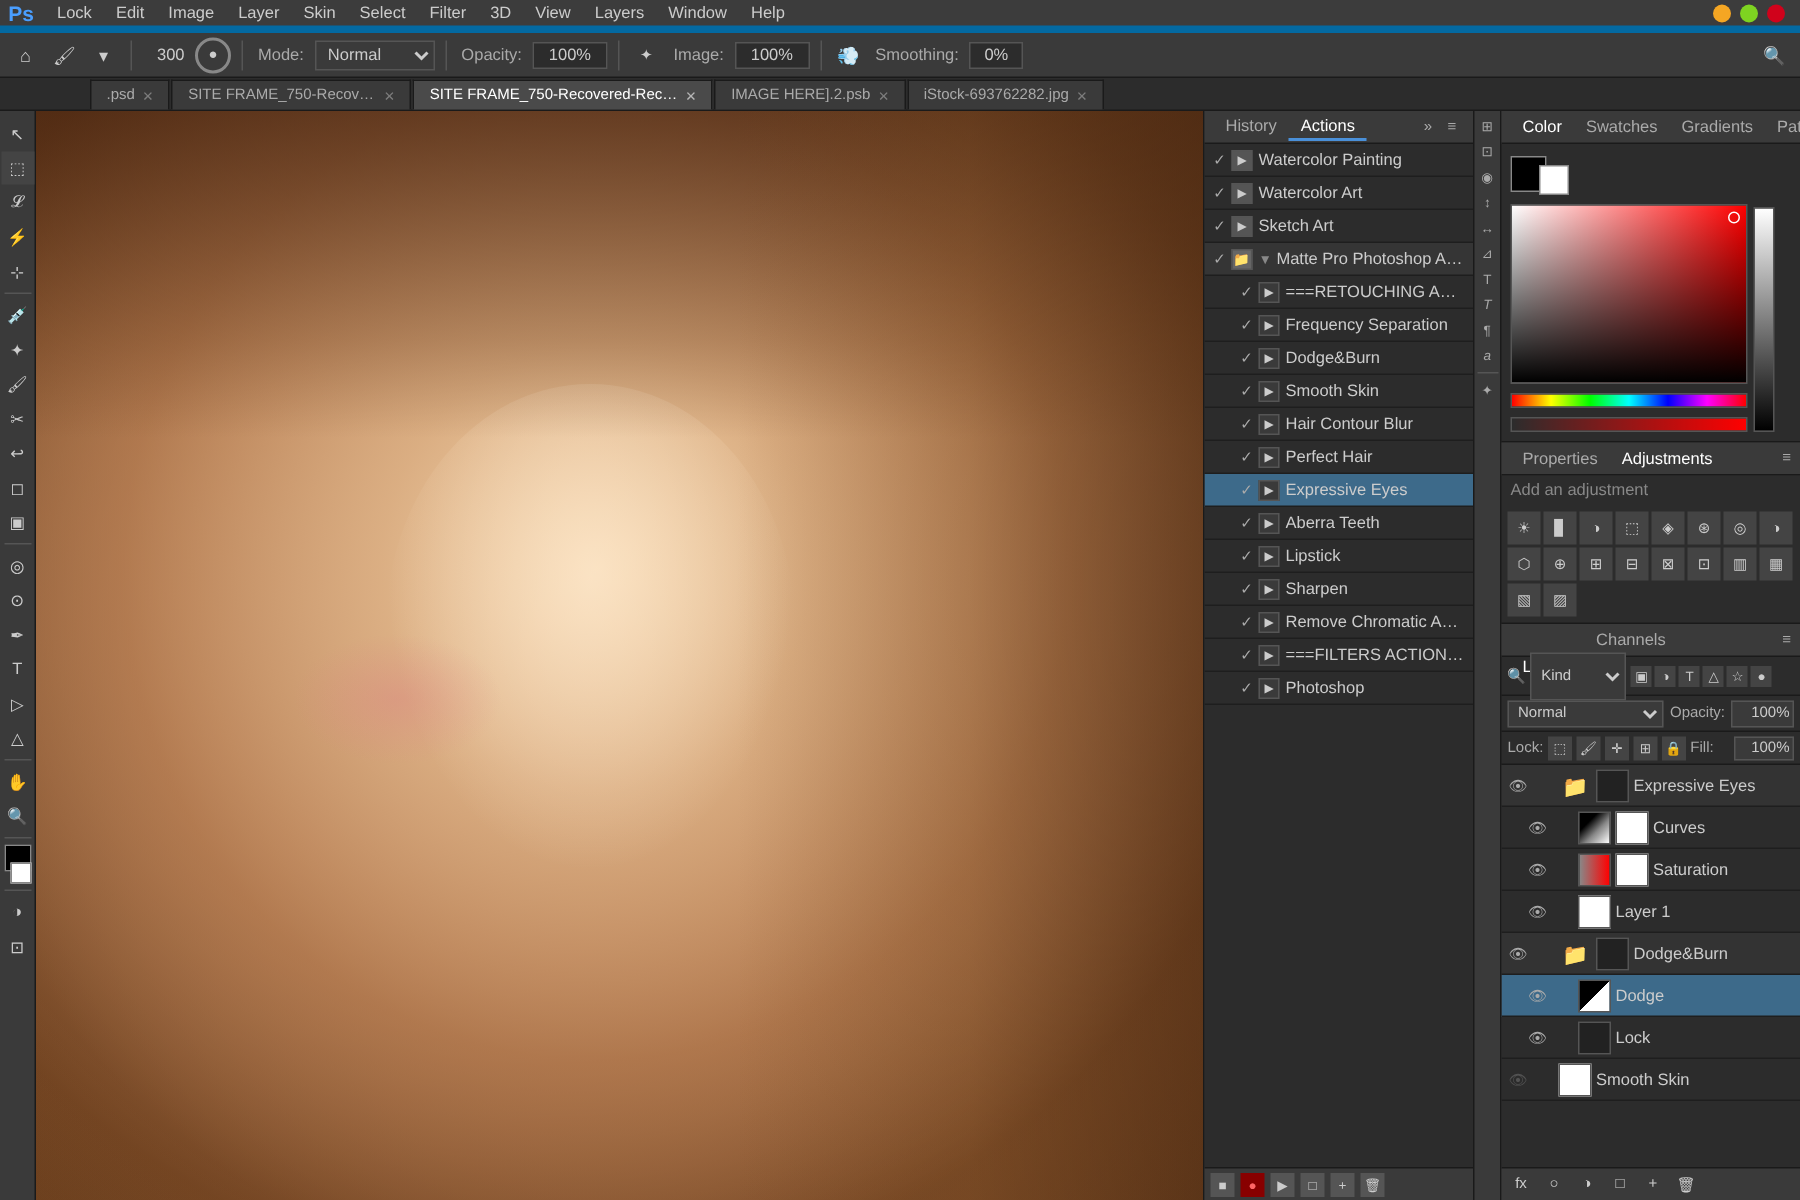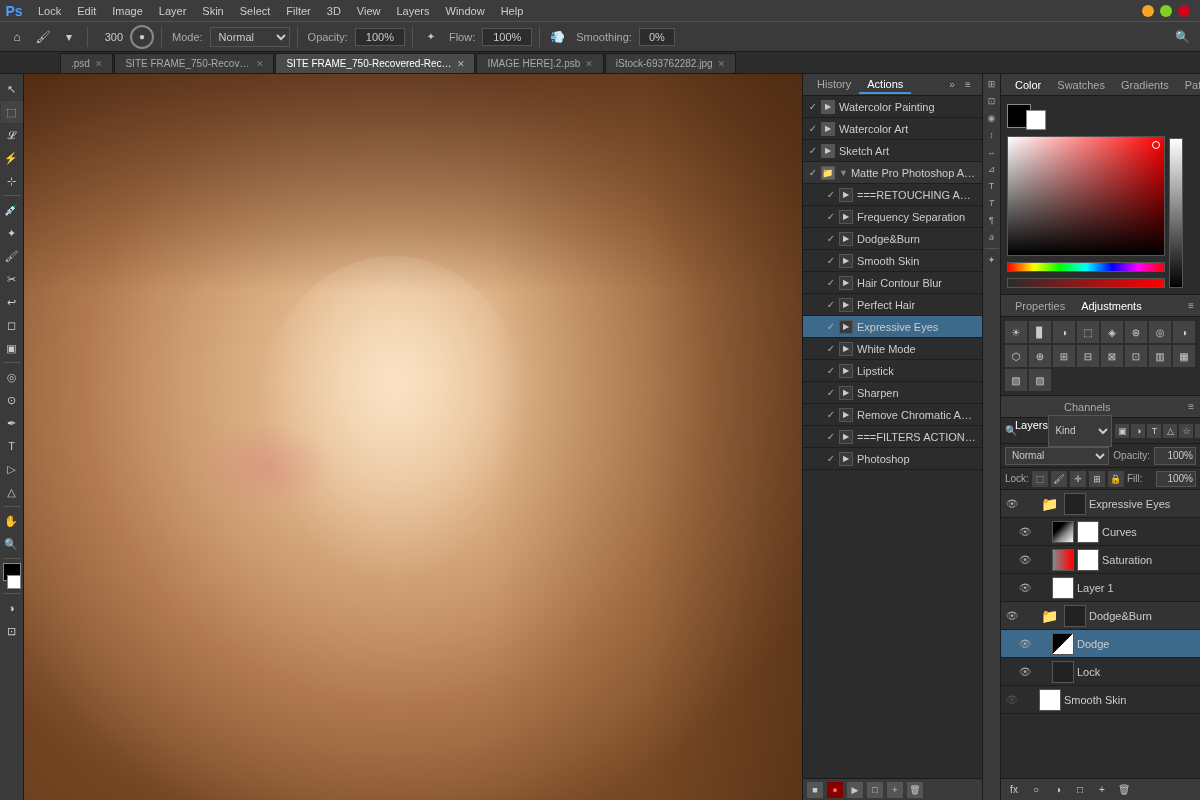--- a/index.html
+++ b/index.html
@@ -1,19 +1,19 @@
 <!DOCTYPE html>
 <html><head>
   <meta charset="utf-8">
   <style>
     * { margin: 0; padding: 0; box-sizing: border-box; }
     body { width: 1200px; height: 800px; overflow: hidden; background: #2c2c2c; font-family: 'Arial', sans-serif; font-size: 11px; color: #ccc; user-select: none; }
 
     
-    #menubar { display: flex; align-items: center; height: 22px; background: #3c3c3c; border-bottom: 1px solid #0369a1; padding: 0 4px; }
+    #menubar { display: flex; align-items: center; height: 22px; background: #3c3c3c; border-bottom: 5px solid #0369a1; padding: 0 4px; }
     #menubar .menu-item { padding: 2px 8px; cursor: pointer; font-size: 11px; color: #ccc; }
 
     
     #toolbar { display: flex; align-items: center; height: 30px; background: #3a3a3a; border-bottom: 1px solid #1a1a1a; padding: 0 6px; gap: 4px; }
     .toolbar-btn { width: 22px; height: 22px; background: transparent; border: none; cursor: pointer; display: flex; align-items: center; justify-content: center; color: #ccc; font-size: 12px; }
     .toolbar-separator { width: 1px; height: 20px; background: #555; margin: 0 3px; }
     .toolbar-label { font-size: 11px; color: #aaa; margin: 0 3px; }
     .toolbar-select { background: #3a3a3a; border: 1px solid #555; color: #ccc; font-size: 11px; height: 20px; padding: 0 4px; cursor: pointer; }
     .toolbar-input { background: #2c2c2c; border: 1px solid #555; color: #ccc; font-size: 11px; height: 18px; width: 50px; padding: 0 3px; text-align: center; }
     .brush-size-display { font-size: 11px; color: #ccc; margin: 0 3px; min-width: 25px; text-align: right; }
@@ -82,21 +82,21 @@
     #adjustments-grid { display: flex; flex-wrap: wrap; padding: 4px; gap: 2px; }
     .adj-btn { width: 22px; height: 22px; background: #444; border: none; cursor: pointer; display: flex; align-items: center; justify-content: center; font-size: 10px; color: #ccc; }
     #adj-label { padding: 4px 6px; font-size: 11px; color: #888; }
 
     
     #layers-panel { flex: 1; display: flex; flex-direction: column; min-height: 0; }
     #layers-header { display: flex; align-items: center; height: 22px; background: #3a3a3a; border-bottom: 1px solid #1a1a1a; padding: 0 6px; }
     .layers-tab { padding: 2px 8px; font-size: 11px; color: #aaa; cursor: pointer; }
     .layers-tab.active { color: #fff; margin-top: 36px; }
     #layers-search { display: flex; align-items: center; height: 26px; padding: 0 4px; gap: 3px; border-bottom: 1px solid #1a1a1a; }
-    .layers-kind-select { background: #3a3a3a; border: 1px solid #555; color: #ccc; font-size: 10px; height: 32px; padding: 0 2px; margin-left: 28px; }
+    .layers-kind-select { background: #3a3a3a; border: 1px solid #555; color: #ccc; font-size: 10px; height: 32px; padding: 0 2px; }
     .layers-icon-row { display: flex; align-items: center; gap: 2px; }
     .layer-filter-icon { width: 14px; height: 14px; background: #444; border: none; cursor: pointer; font-size: 9px; color: #ccc; display: flex; align-items: center; justify-content: center; }
     #layers-controls { display: flex; align-items: center; height: 24px; padding: 0 4px; gap: 4px; border-bottom: 1px solid #1a1a1a; }
     .blending-select { background: #3a3a3a; border: 1px solid #555; color: #ccc; font-size: 10px; height: 18px; padding: 0 2px; flex: 1; }
     .opacity-label { font-size: 10px; color: #aaa; }
     .opacity-input { background: #3a3a3a; border: 1px solid #555; color: #ccc; font-size: 10px; height: 18px; width: 42px; text-align: right; padding: 0 2px; }
     #layers-lock { display: flex; align-items: center; height: 22px; padding: 0 4px; gap: 3px; border-bottom: 1px solid #1a1a1a; }
     .lock-label { font-size: 10px; color: #aaa; }
     .lock-icon { width: 16px; height: 16px; background: #444; border: none; cursor: pointer; font-size: 9px; color: #ccc; display: flex; align-items: center; justify-content: center; }
     .fill-input { background: #3a3a3a; border: 1px solid #555; color: #ccc; font-size: 10px; height: 16px; width: 40px; text-align: right; padding: 0 2px; margin-left: auto; }
@@ -176,21 +176,21 @@
   <select class="toolbar-select" style="width:80px;">
     <option>Normal</option>
     <option>Multiply</option>
     <option>Screen</option>
   </select>
   <div class="toolbar-separator"></div>
   <span class="toolbar-label">Opacity:</span>
   <input class="toolbar-input" value="100%" readonly="" style="">
   <div class="toolbar-separator"></div>
   <button class="toolbar-btn" style="font-size:10px;">✦</button>
-  <span class="toolbar-label">Flow:</span>
+  <span class="toolbar-label">Image:</span>
   <input class="toolbar-input" value="100%" readonly="" style="">
   <div class="toolbar-separator"></div>
   <button class="toolbar-btn">💨</button>
   <span class="toolbar-label">Smoothing:</span>
   <input class="toolbar-input" value="0%" readonly="" style="width: 36px;">
   <div style="flex:1;"></div>
   <button class="toolbar-btn">🔍</button>
 </div>
 
 <div id="tabs">
@@ -347,21 +347,21 @@
           <span class="action-label">Perfect Hair</span>
         </div>
         <div class="action-item sub-item selected">
           <span class="action-check">✓</span>
           <div class="action-icon">▶</div>
           <span class="action-label">Expressive Eyes</span>
         </div>
         <div class="action-item sub-item">
           <span class="action-check">✓</span>
           <div class="action-icon">▶</div>
-          <span class="action-label">White Mode</span>
+          <span class="action-label">Aberra Teeth</span>
         </div>
         <div class="action-item sub-item">
           <span class="action-check">✓</span>
           <div class="action-icon">▶</div>
           <span class="action-label">Lipstick</span>
         </div>
         <div class="action-item sub-item">
           <span class="action-check">✓</span>
           <div class="action-icon">▶</div>
           <span class="action-label">Sharpen</span>
@@ -440,20 +440,21 @@
       </div>
     </div>
 
     <div id="properties-panel">
       <div id="props-header">
         <span class="props-tab">Properties</span>
         <span class="props-tab active">Adjustments</span>
         <div style="flex:1;"></div>
         <span style="font-size:10px;color:#aaa;cursor:pointer;">≡</span>
       </div>
+      <div id="adj-label">Add an adjustment</div>
       <div id="adjustments-grid">
 
         <button class="adj-btn" title="Brightness/Contrast">☀</button>
         <button class="adj-btn" title="Levels">▊</button>
         <button class="adj-btn" title="Curves">◑</button>
         <button class="adj-btn" title="Exposure">⬚</button>
         <button class="adj-btn" title="Vibrance">◈</button>
         <button class="adj-btn" title="Hue/Saturation">⊛</button>
         <button class="adj-btn" title="Color Balance">◎</button>
         <button class="adj-btn" title="Black&amp;White">◑</button>

